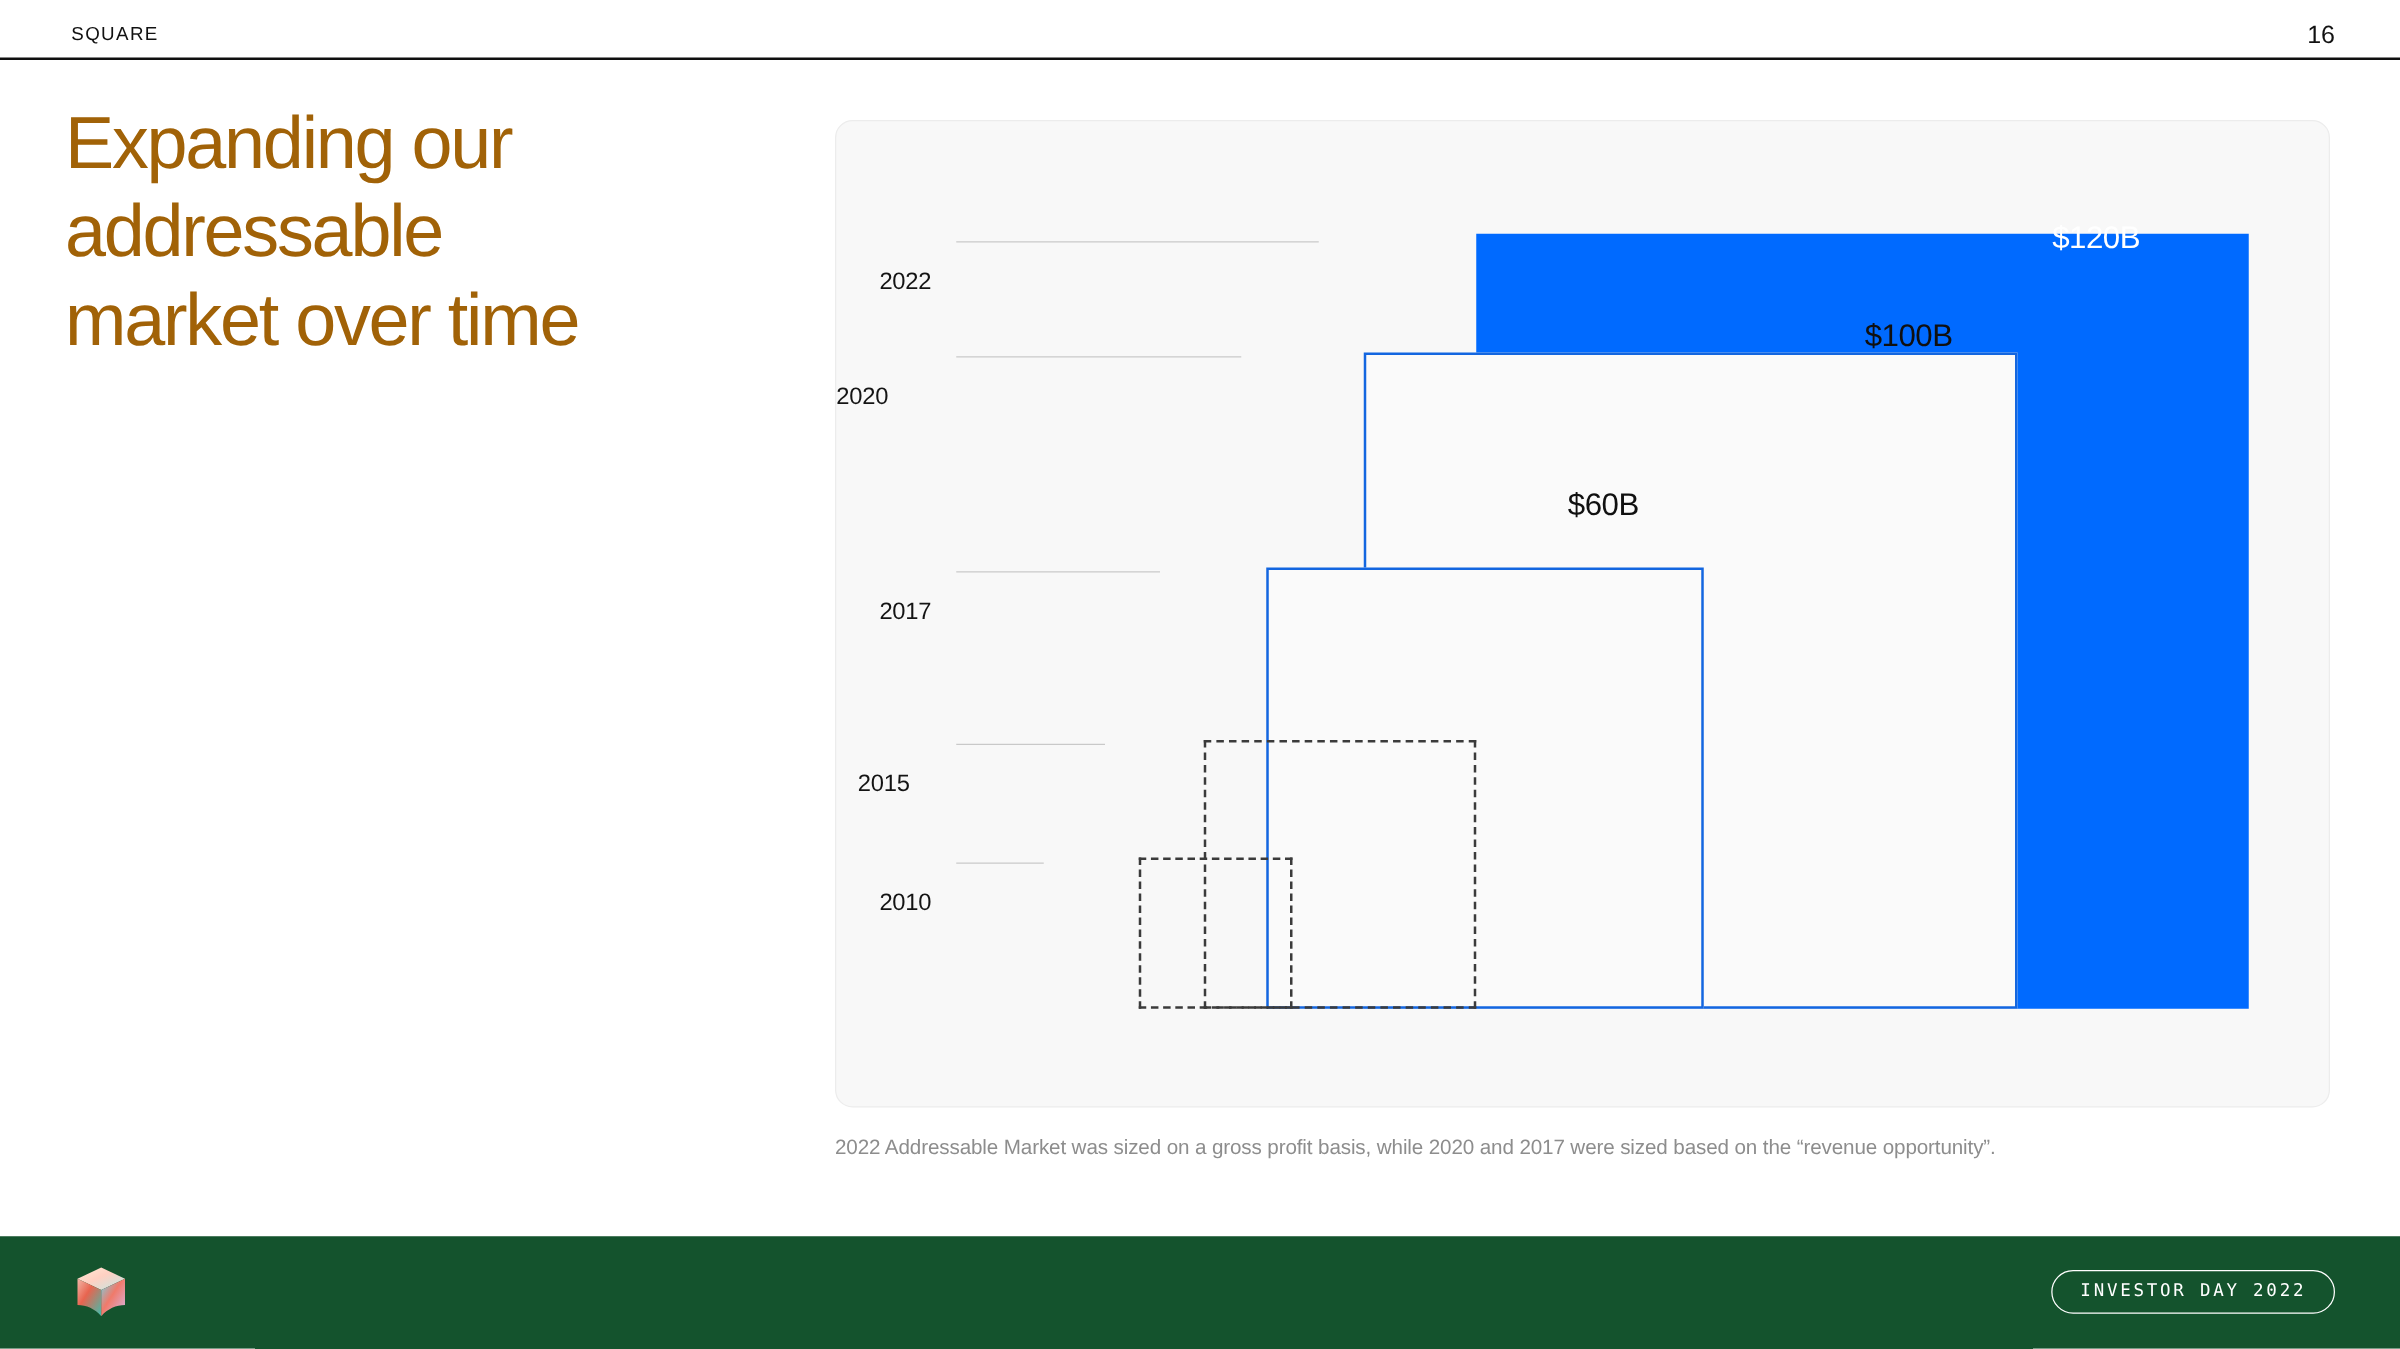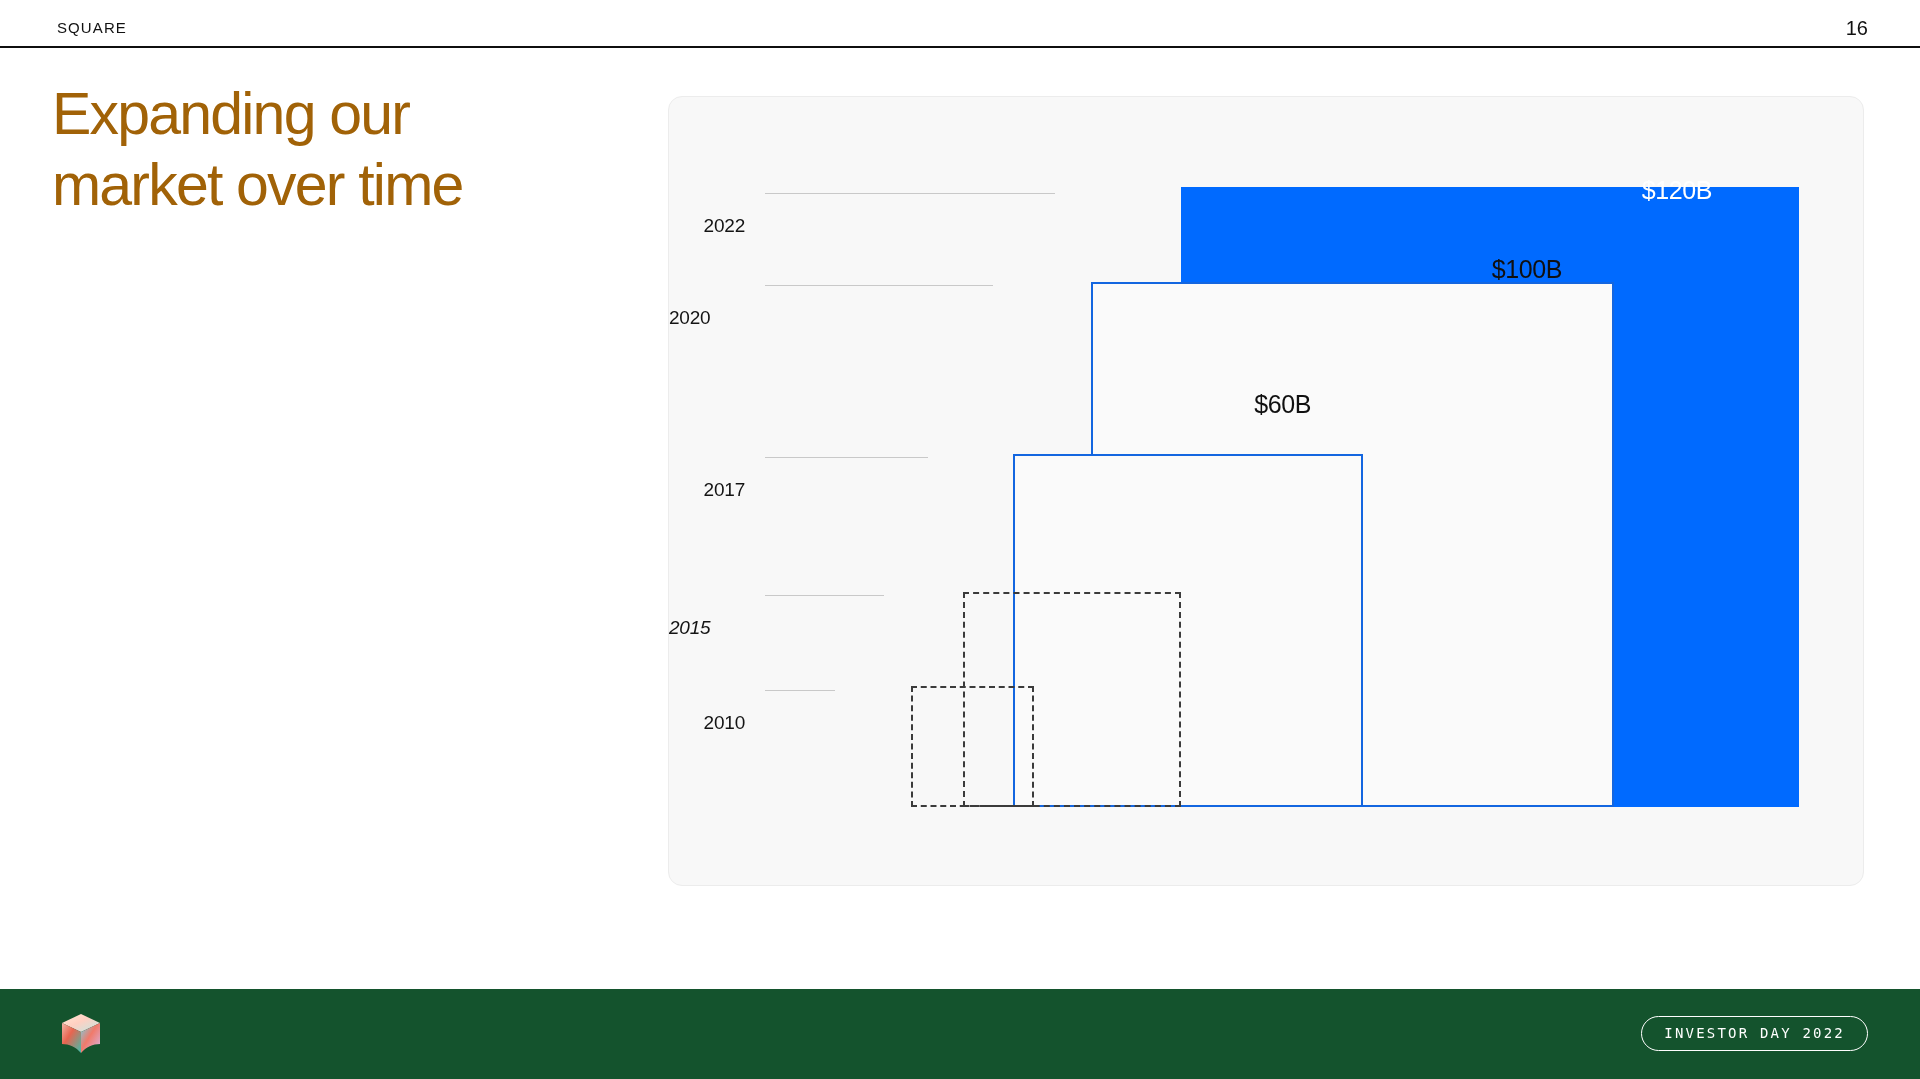--- a/index.html
+++ b/index.html
@@ -85,20 +85,21 @@
 </head>
 <body>
 
 <div id="header">
   <div id="brand-name">SQUARE</div>
   <div id="page-number">16</div>
 </div>
 
 <h1 id="headline">
   <span>Expanding our</span>
+  <span>addressable</span>
   <span>market over time</span>
 </h1>
 
 <div id="chart-panel">
   <div id="plot">
 
     <div class="year-row" style="top:88px; width:386px;">
       <div class="year-label" style="left:0; width:76px; text-align:right;">2022</div>
       <div class="year-line" style="left:96px; width:290px;"></div>
     </div>
@@ -107,21 +108,21 @@
       <div class="year-label" style="left:0; width:76px; text-align:left;">2020</div>
       <div class="year-line" style="left:96px; width:228px;"></div>
     </div>
 
     <div class="year-row" style="top:352px; width:259px;">
       <div class="year-label" style="left:0; width:76px; text-align:right;">2017</div>
       <div class="year-line" style="left:96px; width:163px;"></div>
     </div>
 
     <div class="year-row" style="top:490px; width:215px;">
-      <div class="year-label" style="left:0; width:76px; text-align:left;font-style:italic;">2015</div>
+      <div class="year-label" style="left:0; width:76px; text-align:center;">2015</div>
       <div class="year-line" style="left:96px; width:119px;"></div>
     </div>
 
     <div class="year-row" style="top:585px; width:166px;">
       <div class="year-label" style="left:0; width:76px; text-align:right;">2010</div>
       <div class="year-line" style="left:96px; width:70px;"></div>
     </div>
 
     <div class="box box-fill-blue" style="left:512px; top:90px; width:618px; height:620px;"></div>
 
@@ -136,20 +137,21 @@
     <div class="value-label value-light" style="left:1043px; top:79px; transform:translate(-100%,0);">$120B</div>
 
     <div class="value-label value-dark" style="left:893px; top:158px; transform:translate(-100%,0);">$100B</div>
 
     <div class="value-label value-dark" style="left:642px; top:293px; transform:translate(-100%,0);">$60B</div>
 
   </div>
 </div>
 
 <div id="footnotes">
+  <div>2022 Addressable Market was sized on a gross profit basis, while 2020 and 2017 were sized based on the “revenue opportunity”.</div>
 </div>
 
 <div id="footer">
   <div id="block-logo">
     <svg width="46" height="46" viewBox="0 0 46 46" aria-hidden="true">
       <defs>
         <linearGradient id="gTop" x1="0" y1="0" x2="1" y2="1">
           <stop offset="0%" stop-color="#ffe9d6"></stop>
           <stop offset="45%" stop-color="#ffd0c2"></stop>
           <stop offset="100%" stop-color="#bfe9e6"></stop>

